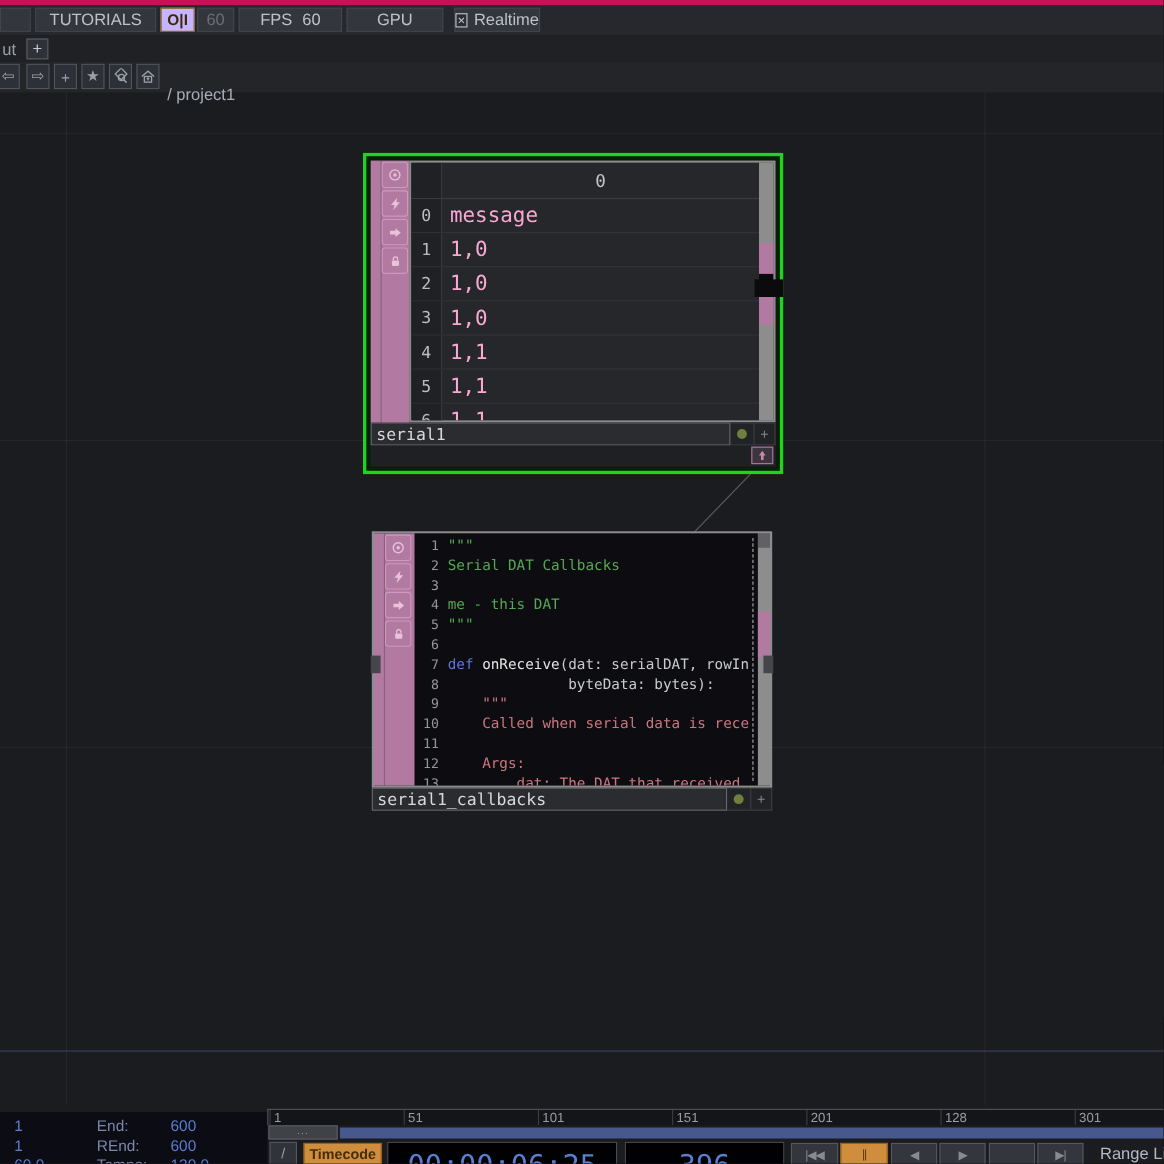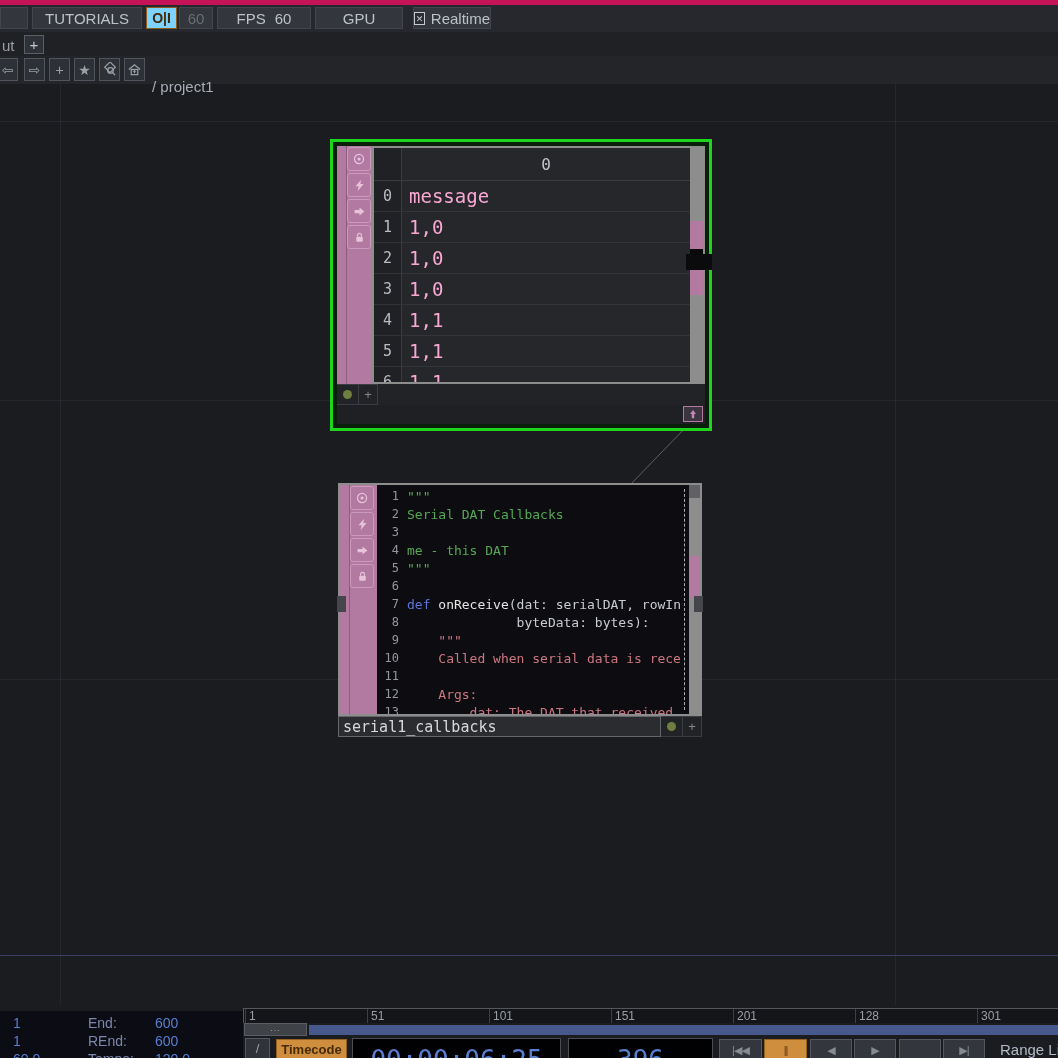--- a/index.html
+++ b/index.html
@@ -7,21 +7,21 @@
           font-family:"Liberation Sans","DejaVu Sans",sans-serif;}
 
   
   .top-strip{position:absolute;left:0;top:0;width:1058px;height:5px;background:#c51357;}
   .toolbar{position:absolute;left:0;top:5px;width:1058px;height:27px;background:#26282d;}
   .seg{position:absolute;top:2px;height:22px;background:#33363c;border:1px solid #42454c;
        box-sizing:border-box;display:flex;align-items:center;justify-content:center;
        color:#bdc2c9;font-size:15px;}
   .seg.empty{left:0;width:28px;}
   .seg.tut{left:32px;width:110px;}
-  .seg.oi{left:146px;width:31px;background:#7dd3fc;border-color:#8a5c20;color:#3f2706;
+  .seg.oi{left:146px;width:31px;background:#c4b5fd;border-color:#8a5c20;color:#3f2706;
           font-weight:bold;font-size:14px;}
   .seg.dim60{left:179px;width:34px;color:#696e75;}
   .seg.fps{left:217px;width:94px;gap:9px;}
   .seg.gpu{left:315px;width:88px;}
   .seg.rt{left:413px;width:78px;gap:6px;}
   .checkbox{width:13px;height:13px;border:1px solid #c6cad0;background:#2b2d33;color:#c6cad0;
             font-size:9px;line-height:12px;text-align:center;box-sizing:border-box;}
   .seg.msg{left:492px;width:566px;justify-content:flex-start;padding-left:7px;background:#2c2e34;
            color:#c6cad0;}
 
@@ -270,20 +270,21 @@
                   </div>
                 </div>
             </div>
             <div class="vscroll">
               <div class="thumb-pink" style="top:73px;height:74px;"></div>
               <div class="notch" style="top:101px;height:12px;"></div>
             </div>
           </div>
         </div>
         <div class="namebar">
+          <div class="namebox">serial1</div>
           <div class="dotcell">
             <div class="dot"></div>
           </div>
           <div class="pluscell">+</div>
         </div>
         <div class="dockstrip">
           <div class="dockbtn">
             <svg class="icon-svg" width="12" height="12" viewBox="0 0 16 16">
               <path d="M8 2.5 L12 8 H9.6 V13.5 H6.4 V8 H4 Z" fill="#c08ab2"></path>
             </svg>

